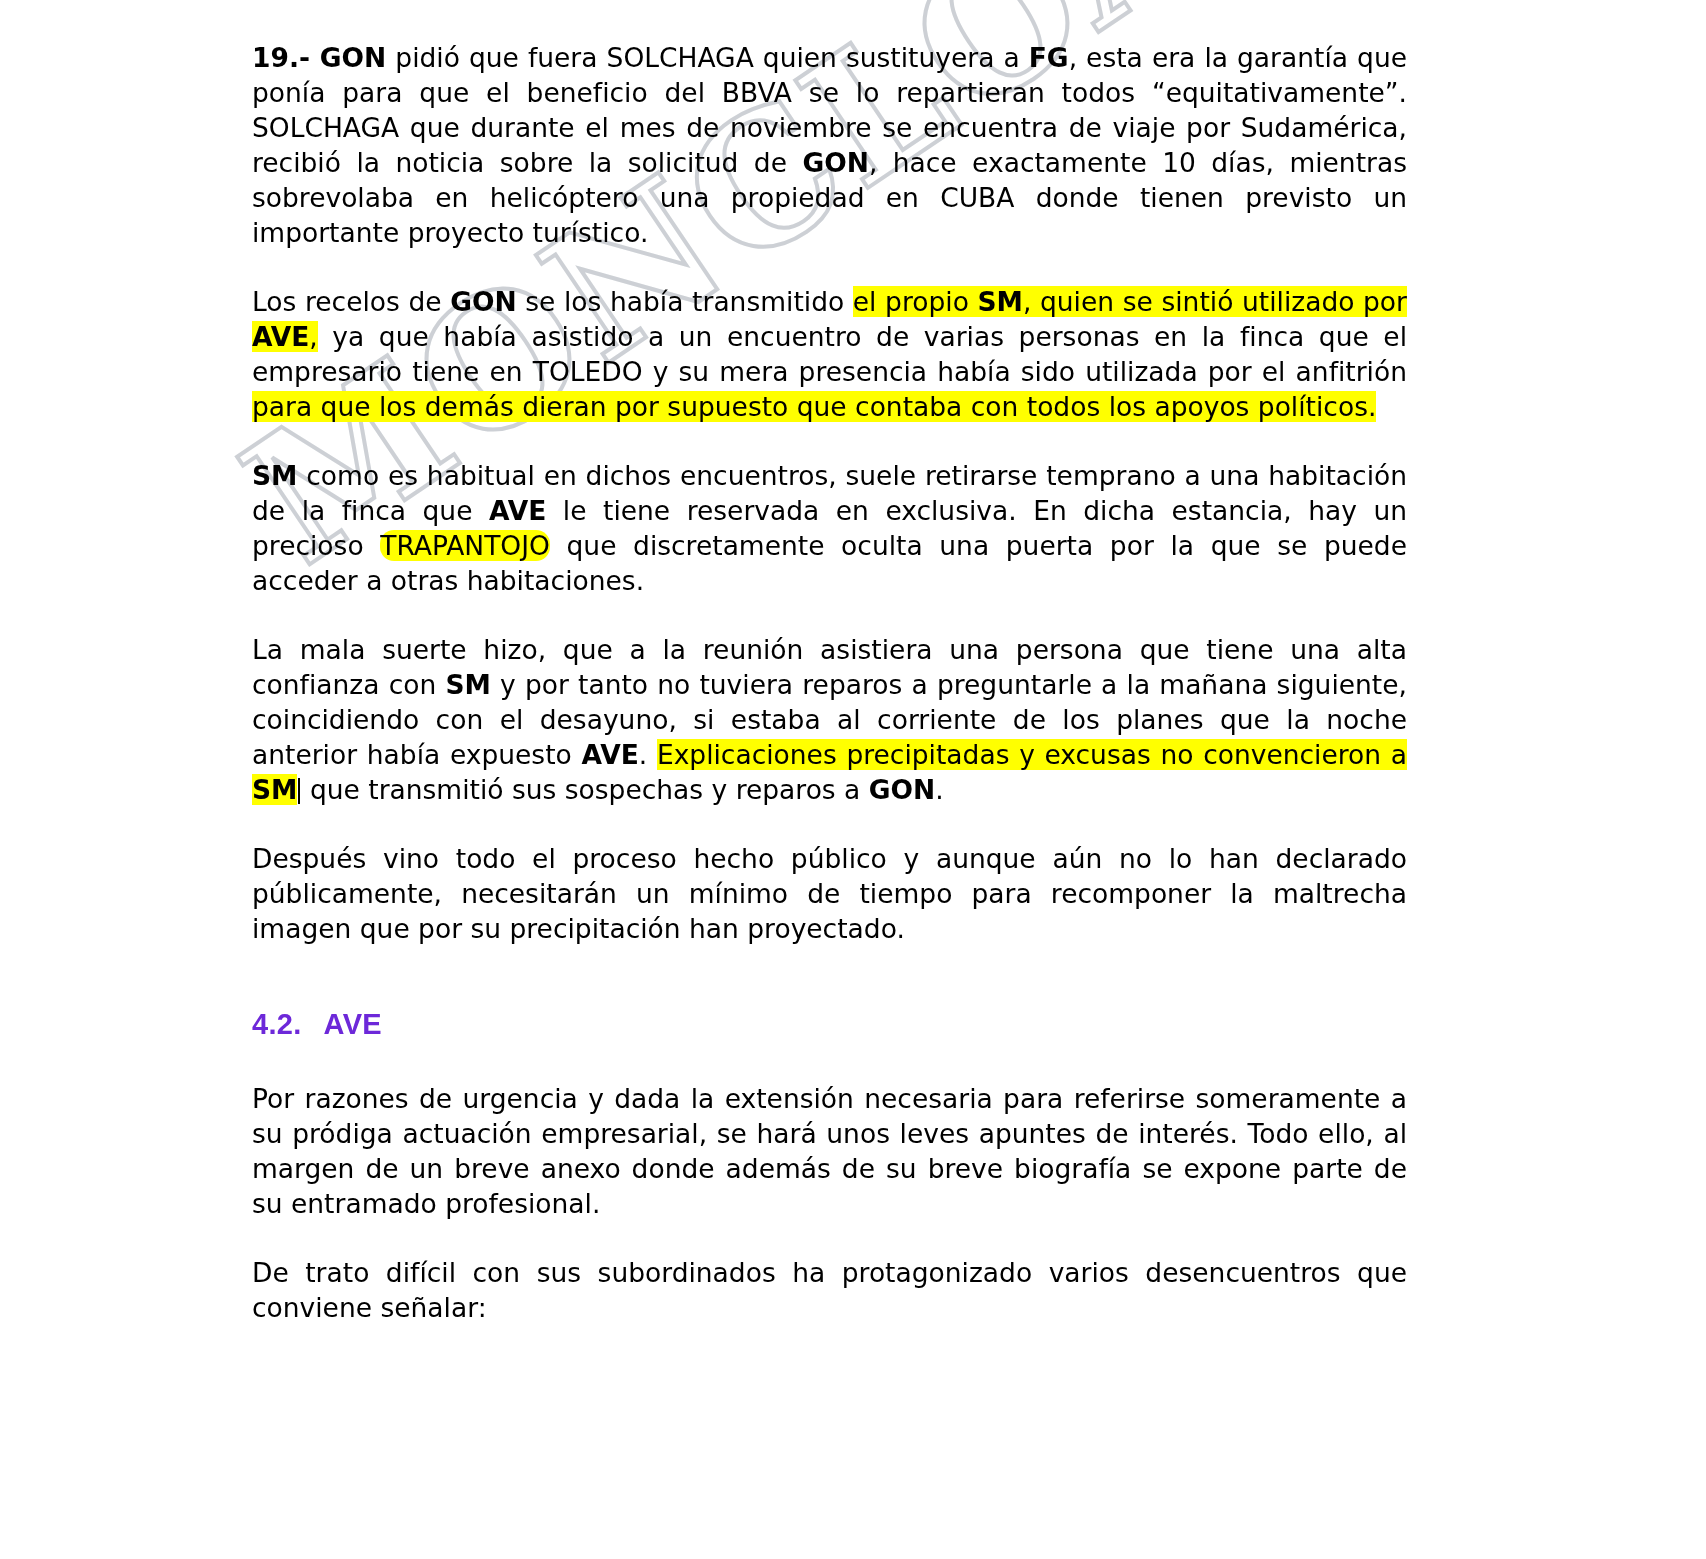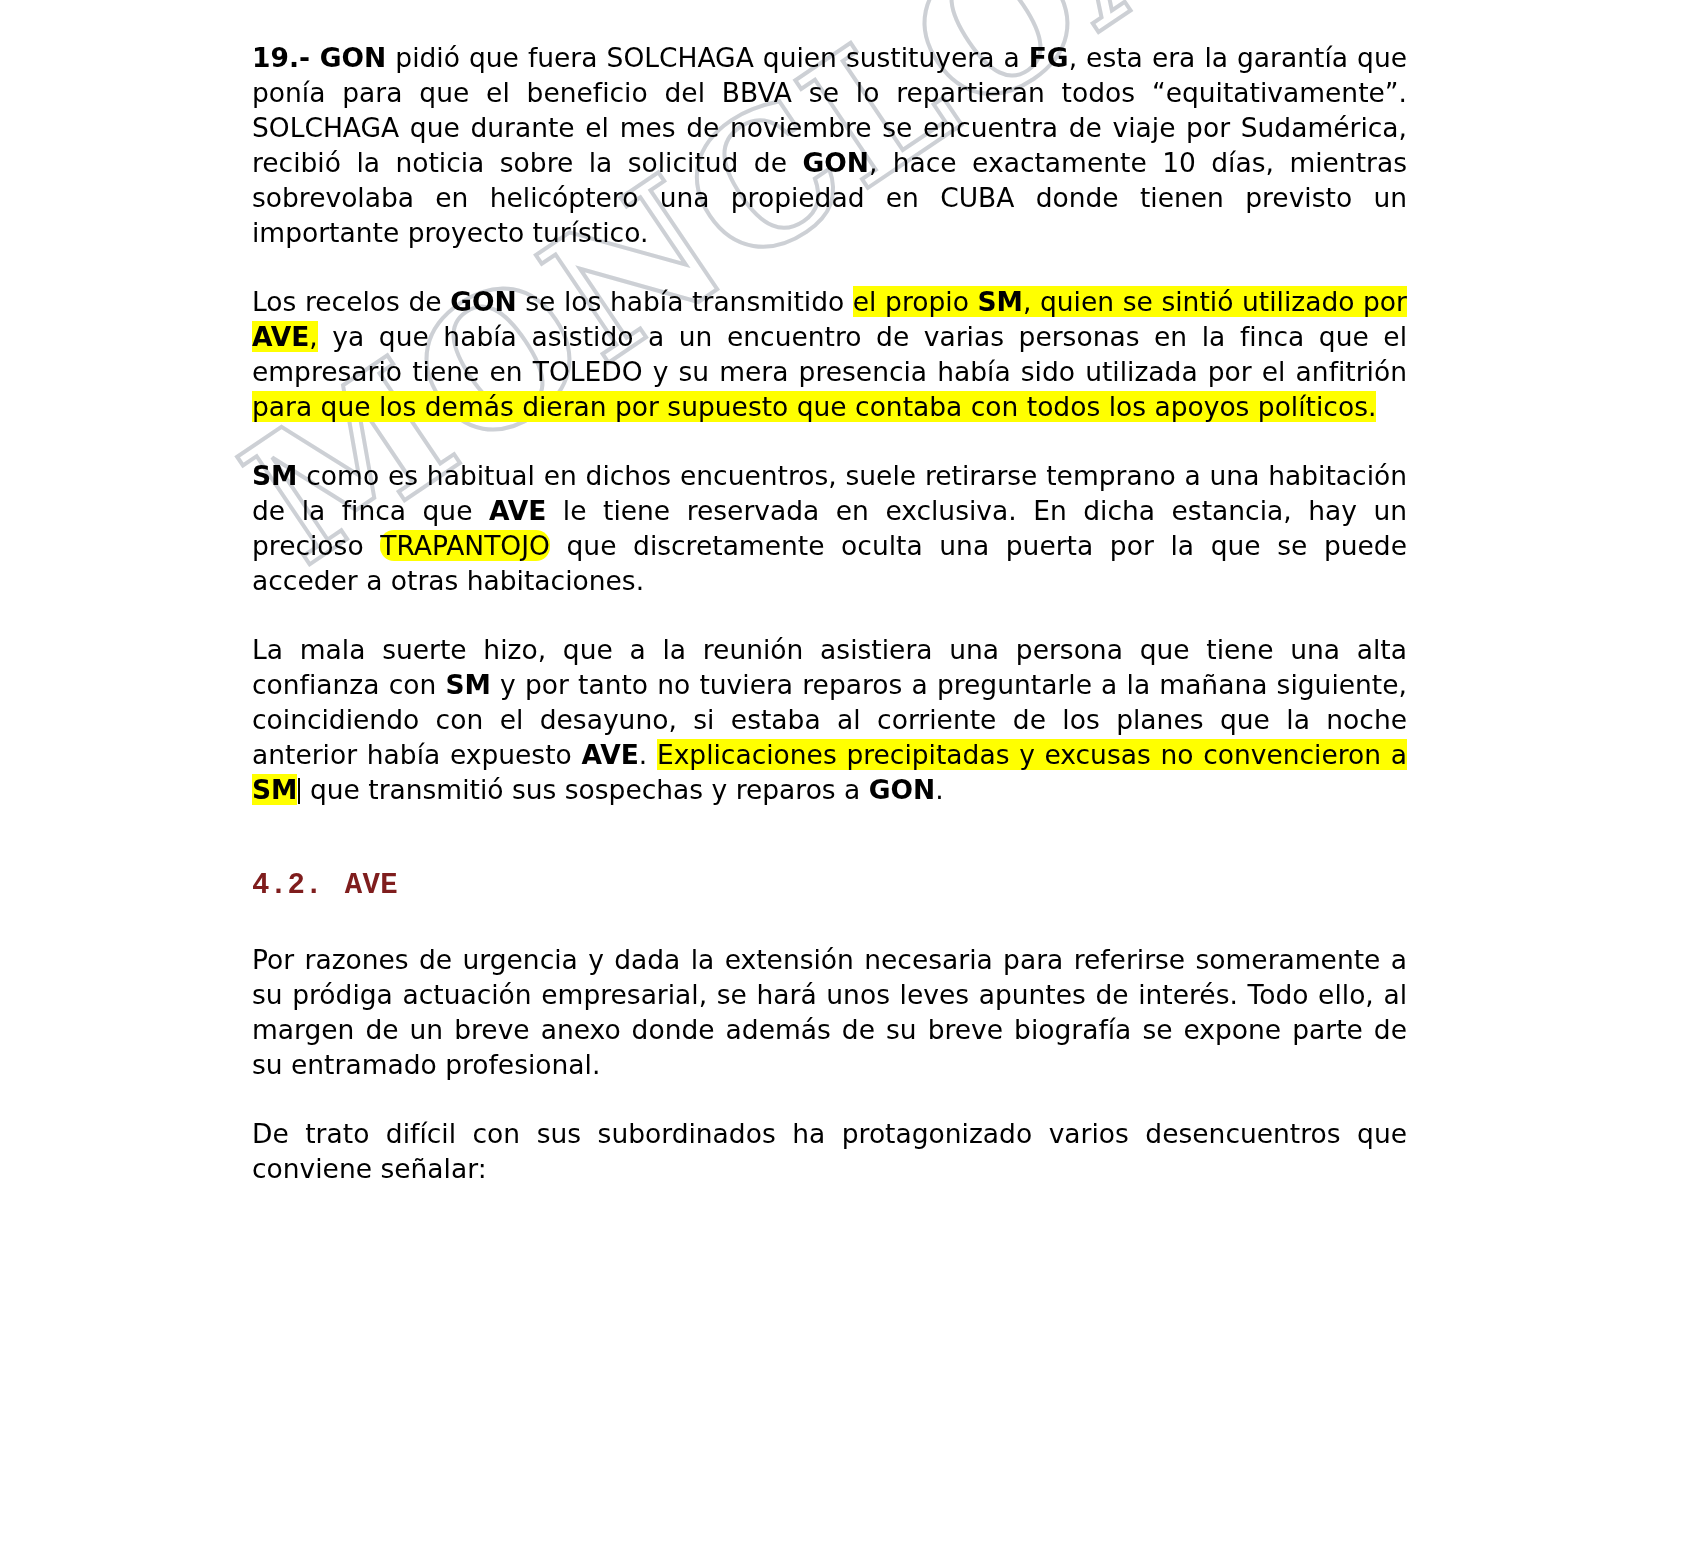--- a/index.html
+++ b/index.html
@@ -75,24 +75,24 @@
   b, strong { font-weight: 700; }
 
   .hl {
     background-color: #ffff00;
     box-decoration-break: clone;
     -webkit-box-decoration-break: clone;
   }
 
   h2.section-heading {
     margin: 62px 0 40px 0;
-    font-family: Liberation Mono, monospace;
+    font-family: Liberation Sans, sans-serif;
     font-size: 29px;
     font-weight: 700;
-    color: #7f1d1d;
+    color: #6d28d9;
     letter-spacing: .3px;
   }
   h2.section-heading .num { margin-right: 22px; }
 
   .caret {
     display: inline-block;
     width: 2px;
     height: 26px;
     background: #000;
     vertical-align: -5px;
@@ -106,20 +106,21 @@
   <div id="watermark-text">MONCLOA.COM</div>
 </div>
 
 <div id="page">
   <div id="doc-body">
 
     <p class="para"><b>19.- </b><b>GON</b> pidió que fuera SOLCHAGA quien sustituyera a <b>FG</b>, esta era la garantía que ponía para que el beneficio del BBVA se lo repartieran todos “equitativamente”. SOLCHAGA que durante el mes de noviembre se encuentra de viaje por Sudamérica, recibió la noticia sobre la solicitud de <b>GON</b>, hace exactamente 10 días, mientras sobrevolaba en helicóptero una propiedad en CUBA donde tienen previsto un importante proyecto turístico.</p>
     <p class="para">Los recelos de <b>GON</b> se los había transmitido <span class="hl" style="background-color: rgb(255, 255, 0);">el propio </span><span class="hl" style="background-color: rgb(255, 255, 0);"><b>SM</b></span><span class="hl" style="background-color: rgb(255, 255, 0);">, quien se sintió utilizado por </span><span class="hl" style="background-color: rgb(255, 255, 0);"><b>AVE</b></span><span class="hl" style="background-color: rgb(255, 255, 0);">,</span> ya que había asistido a un encuentro de varias personas en la finca que el empresario tiene en TOLEDO y su mera presencia había sido utilizada por el anfitrión <span class="hl" style="background-color: rgb(255, 255, 0);">para que los demás dieran por supuesto que contaba con todos los apoyos políticos.</span></p>
     <p class="para"><b>SM</b> como es habitual en dichos encuentros, suele retirarse temprano a una habitación de la finca que <b>AVE</b> le tiene reservada en exclusiva. En dicha estancia, hay un precioso <span class="hl" style="background-color: rgb(255, 255, 0); border-radius: 14px;">TRAPANTOJO</span> que discretamente oculta una puerta por la que se puede acceder a otras habitaciones.</p>
     <p class="para">La mala suerte hizo, que a la reunión asistiera una persona que tiene una alta confianza con <b>SM</b> y por tanto no tuviera reparos a preguntarle a la mañana siguiente, coincidiendo con el desayuno, si estaba al corriente de los planes que la noche anterior había expuesto <b>AVE</b>. <span class="hl" style="background-color: rgb(255, 255, 0);">Explicaciones precipitadas y excusas no convencieron a </span><span class="hl" style="background-color: rgb(255, 255, 0);"><b>SM</b></span><span class="caret"></span> que transmitió sus sospechas y reparos a <b>GON</b>.</p>
+    <p class="para">Después vino todo el proceso hecho público y aunque aún no lo han declarado públicamente, necesitarán un mínimo de tiempo para recomponer la maltrecha imagen que por su precipitación han proyectado.</p>
 
     <h2 class="section-heading">
       <span class="num">4.2.</span><span>AVE</span>
     </h2>
 
     <p class="para">Por razones de urgencia y dada la extensión necesaria para referirse someramente a su pródiga actuación empresarial, se hará unos leves apuntes de interés. Todo ello, al margen de un breve anexo  donde además de su breve biografía se expone parte de su entramado profesional.</p>
     <p class="para">De trato difícil con sus subordinados ha protagonizado varios desencuentros que conviene señalar:</p>
 
   </div>
 </div>

